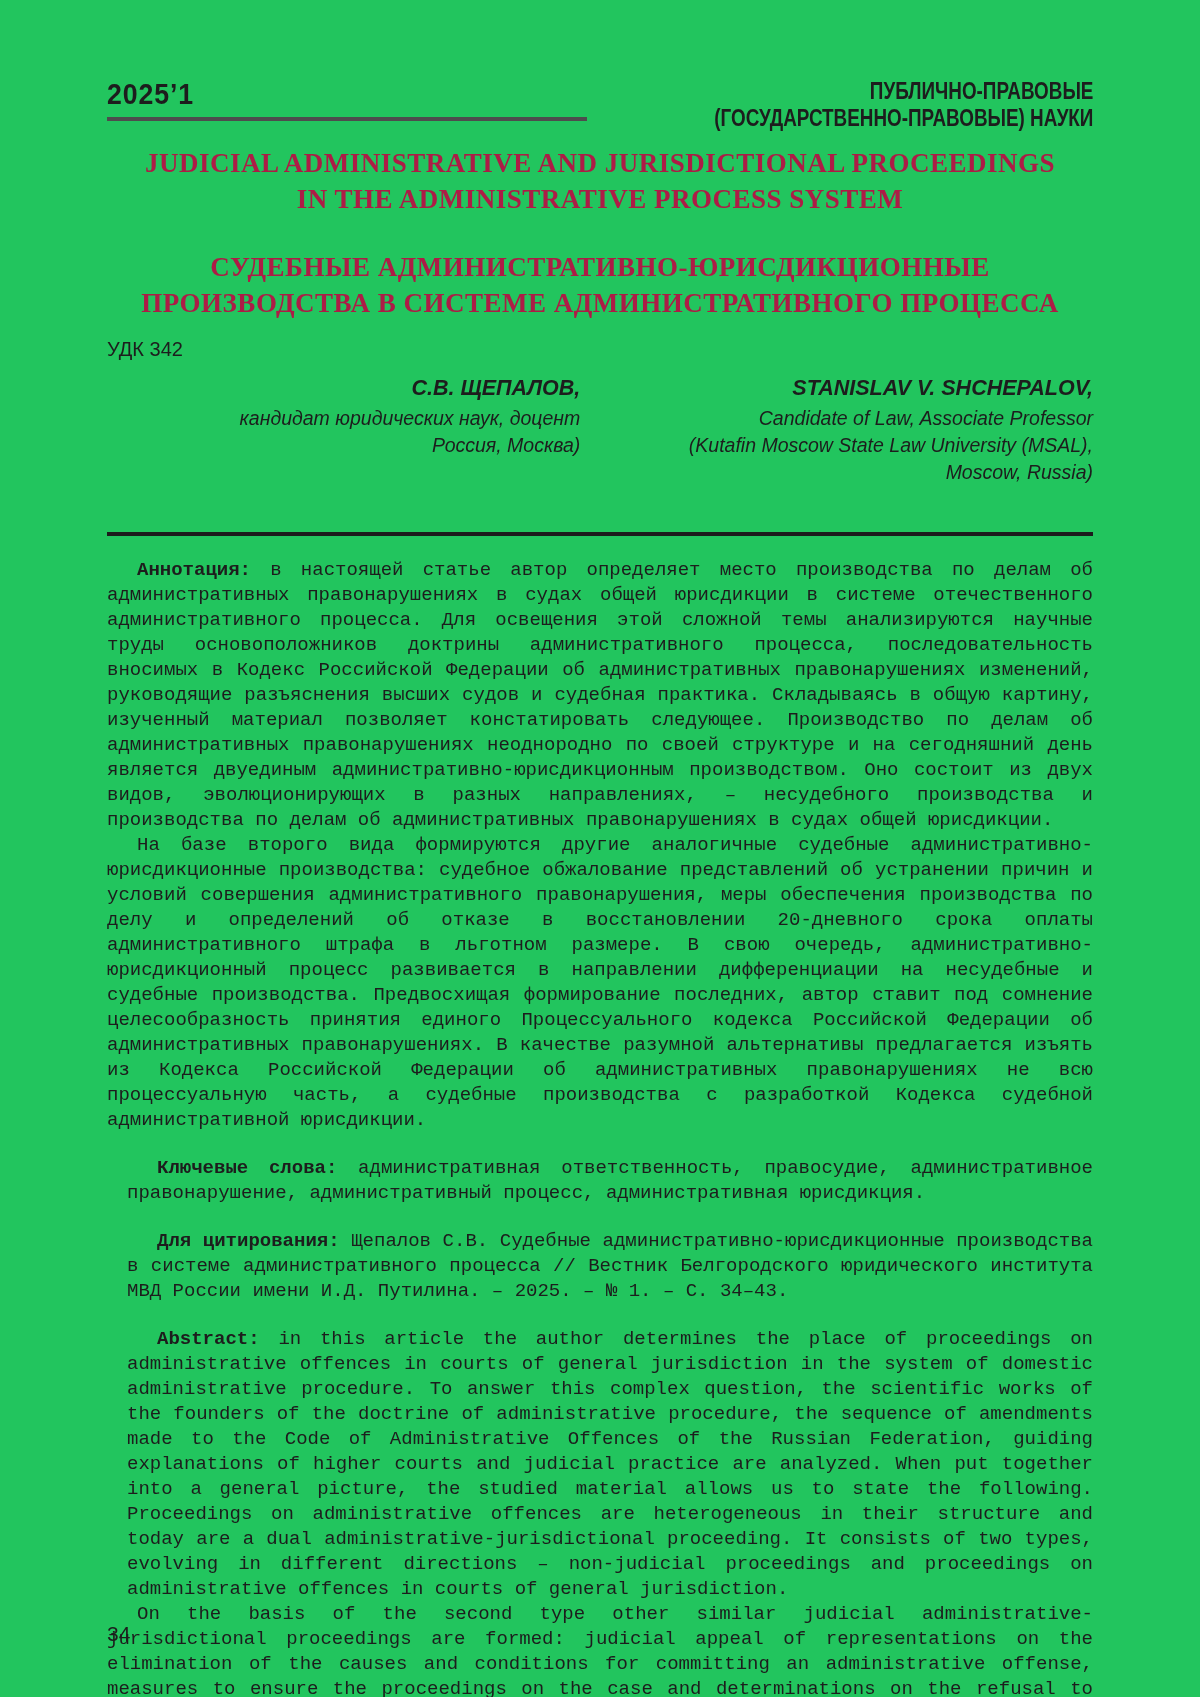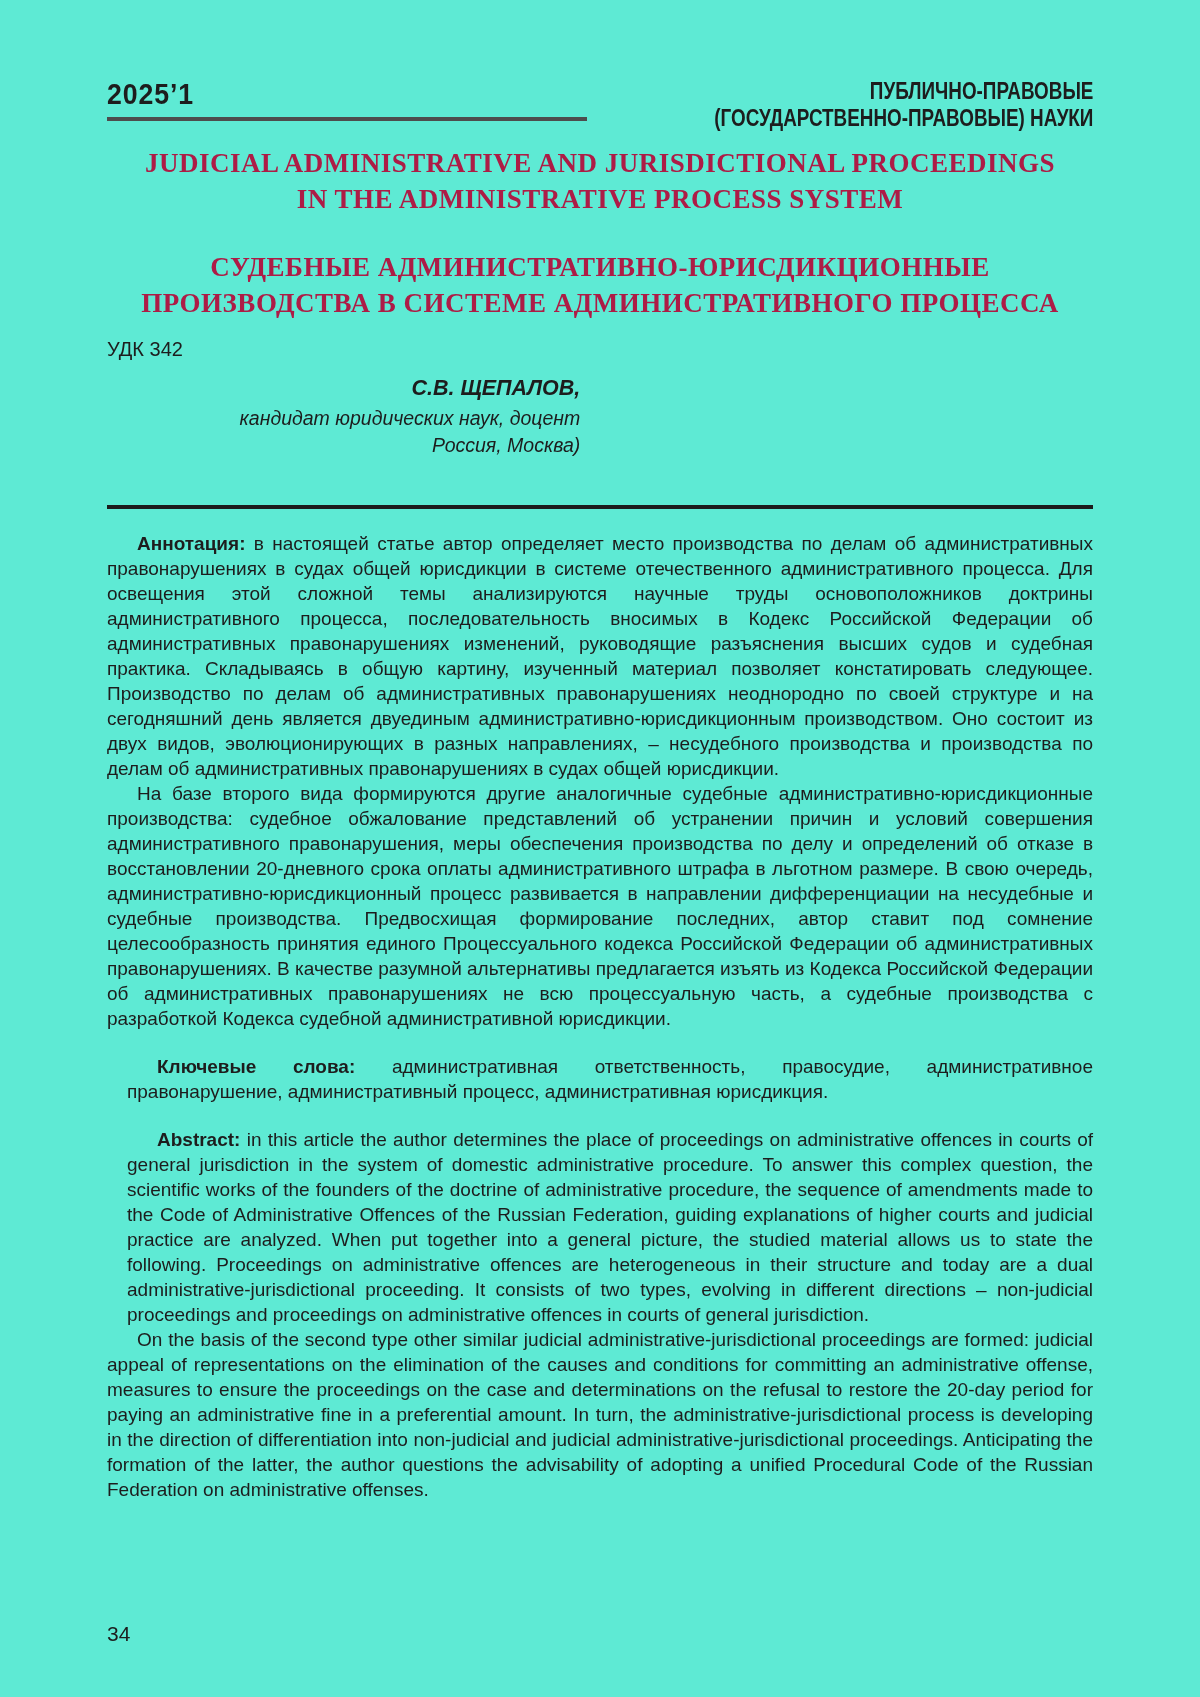--- a/index.html
+++ b/index.html
@@ -6,21 +6,21 @@
     --accent:#ad1c46;
     --rule-gray:#4d4d4d;
     --ink:#1d1d1d;
   }
   *{box-sizing:border-box;}
   html,body{margin:0;padding:0;background:#ffffff;}
   .page{
     position:relative;
     width:1200px;height:1697px;
     margin:0 auto;
-    background:#5eead4;
+    background:#22c55e;
     color:var(--ink);
     font-family:"Liberation Sans", sans-serif;
     padding:78px 107px 0 107px;
     overflow:hidden;
   }
   
   .header{display:flex;justify-content:space-between;align-items:flex-start;}
   .issue{
     font-size:29px;font-weight:bold;letter-spacing:1px;
     transform:scaleX(.92);transform-origin:left top;line-height:32px;
@@ -47,20 +47,21 @@
   .udc{margin-top:17px;font-size:20px;}
   .authors{display:flex;justify-content:space-between;margin-top:12px;}
   .author-col{width:48%;text-align:right;font-size:19.5px;line-height:27px;font-style:italic;}
   .author-name{font-weight:bold;font-size:21.5px;line-height:30px;margin-bottom:2px;}
   
   .rule-thick{margin-top:46px;height:4px;background:#1c1c1c;}
   
   .para{
     font-size:19px;line-height:25px;text-align:justify;
     margin:0;
+    font-family:Liberation Mono, monospace;
   }
   .indent{text-indent:30px;}
   .lead{font-weight:bold;}
   .mt-section{margin-top:23px;margin-left:20px;}
   .mt-first{margin-top:22px;}
   
   .page-num{position:absolute;left:107px;top:1622px;font-size:21px;}
 </style>
 </head>
 <body>
@@ -89,28 +90,35 @@
   </div>
 
   <div class="udc">УДК 342</div>
 
   <div class="authors">
     <div class="author-col">
       <div class="author-name">С.В. ЩЕПАЛОВ,</div>
       <div>кандидат юридических наук, доцент</div>
       <div>Россия, Москва)</div>
     </div>
+    <div class="author-col">
+      <div class="author-name">STANISLAV V. SHCHEPALOV,</div>
+      <div>Candidate of Law, Associate Professor</div>
+      <div>(Kutafin Moscow State Law University (MSAL),</div>
+      <div>Moscow, Russia)</div>
+    </div>
   </div>
 
   <div class="rule-thick"></div>
 
   <p class="para indent mt-first"><span class="lead">Аннотация: </span><span>в настоящей статье автор определяет место производства по делам об административных правонарушениях в судах общей юрисдикции в системе отечественного административного процесса. Для освещения этой сложной темы анализируются научные труды основоположников доктрины административного процесса, последовательность вносимых в Кодекс Российской Федерации об административных правонарушениях изменений, руководящие разъяснения высших судов и судебная практика. Складываясь в общую картину, изученный материал позволяет констатировать следующее. Производство по делам об административных правонарушениях неоднородно по своей структуре и на сегодняшний день является двуединым административно-юрисдикционным производством. Оно состоит из двух видов, эволюционирующих в разных направлениях, – несудебного производства и производства по делам об административных правонарушениях в судах общей юрисдикции.</span></p>
   <p class="para indent">На базе второго вида формируются другие аналогичные судебные административно-юрисдикционные производства: судебное обжалование представлений об устранении причин и условий совершения административного правонарушения, меры обеспечения производства по делу и определений об отказе в восстановлении 20-дневного срока оплаты административного штрафа в льготном размере. В свою очередь, административно-юрисдикционный процесс развивается в направлении дифференциации на несудебные и судебные производства. Предвосхищая формирование последних, автор ставит под сомнение целесообразность принятия единого Процессуального кодекса Российской Федерации об административных правонарушениях. В качестве разумной альтернативы предлагается изъять из Кодекса Российской Федерации об административных правонарушениях не всю процессуальную часть, а судебные производства с разработкой Кодекса судебной административной юрисдикции.</p>
 
   <p class="para indent mt-section"><span class="lead">Ключевые слова: </span><span>административная ответственность, правосудие, административное правонарушение, административный процесс, административная юрисдикция.</span></p>
 
+  <p class="para indent mt-section"><span class="lead">Для цитирования: </span><span>Щепалов С.В. Судебные административно-юрисдикционные производства в системе административного процесса // Вестник Белгородского юридического института МВД России имени И.Д. Путилина. – 2025. – № 1. – С. 34–43.</span></p>
 
   <p class="para indent mt-section"><span class="lead">Abstract: </span><span>in this article the author determines the place of proceedings on administrative offences in courts of general jurisdiction in the system of domestic administrative procedure. To answer this complex question, the scientific works of the founders of the doctrine of administrative procedure, the sequence of amendments made to the Code of Administrative Offences of the Russian Federation, guiding explanations of higher courts and judicial practice are analyzed. When put together into a general picture, the studied material allows us to state the following. Proceedings on administrative offences are heterogeneous in their structure and today are a dual administrative-jurisdictional proceeding. It consists of two types, evolving in different directions – non-judicial proceedings and proceedings on administrative offences in courts of general jurisdiction.</span></p>
   <p class="para indent">On the basis of the second type other similar judicial administrative-jurisdictional proceedings are formed: judicial appeal of representations on the elimination of the causes and conditions for committing an administrative offense, measures to ensure the proceedings on the case and determinations on the refusal to restore the 20-day period for paying an administrative fine in a preferential amount. In turn, the administrative-jurisdictional process is developing in the direction of differentiation into non-judicial and judicial administrative-jurisdictional proceedings. Anticipating the formation of the latter, the author questions the advisability of adopting a unified Procedural Code of the Russian Federation on administrative offenses.</p>
 
   <div class="page-num">34</div>
 
 </div>
 
 </body></html>

